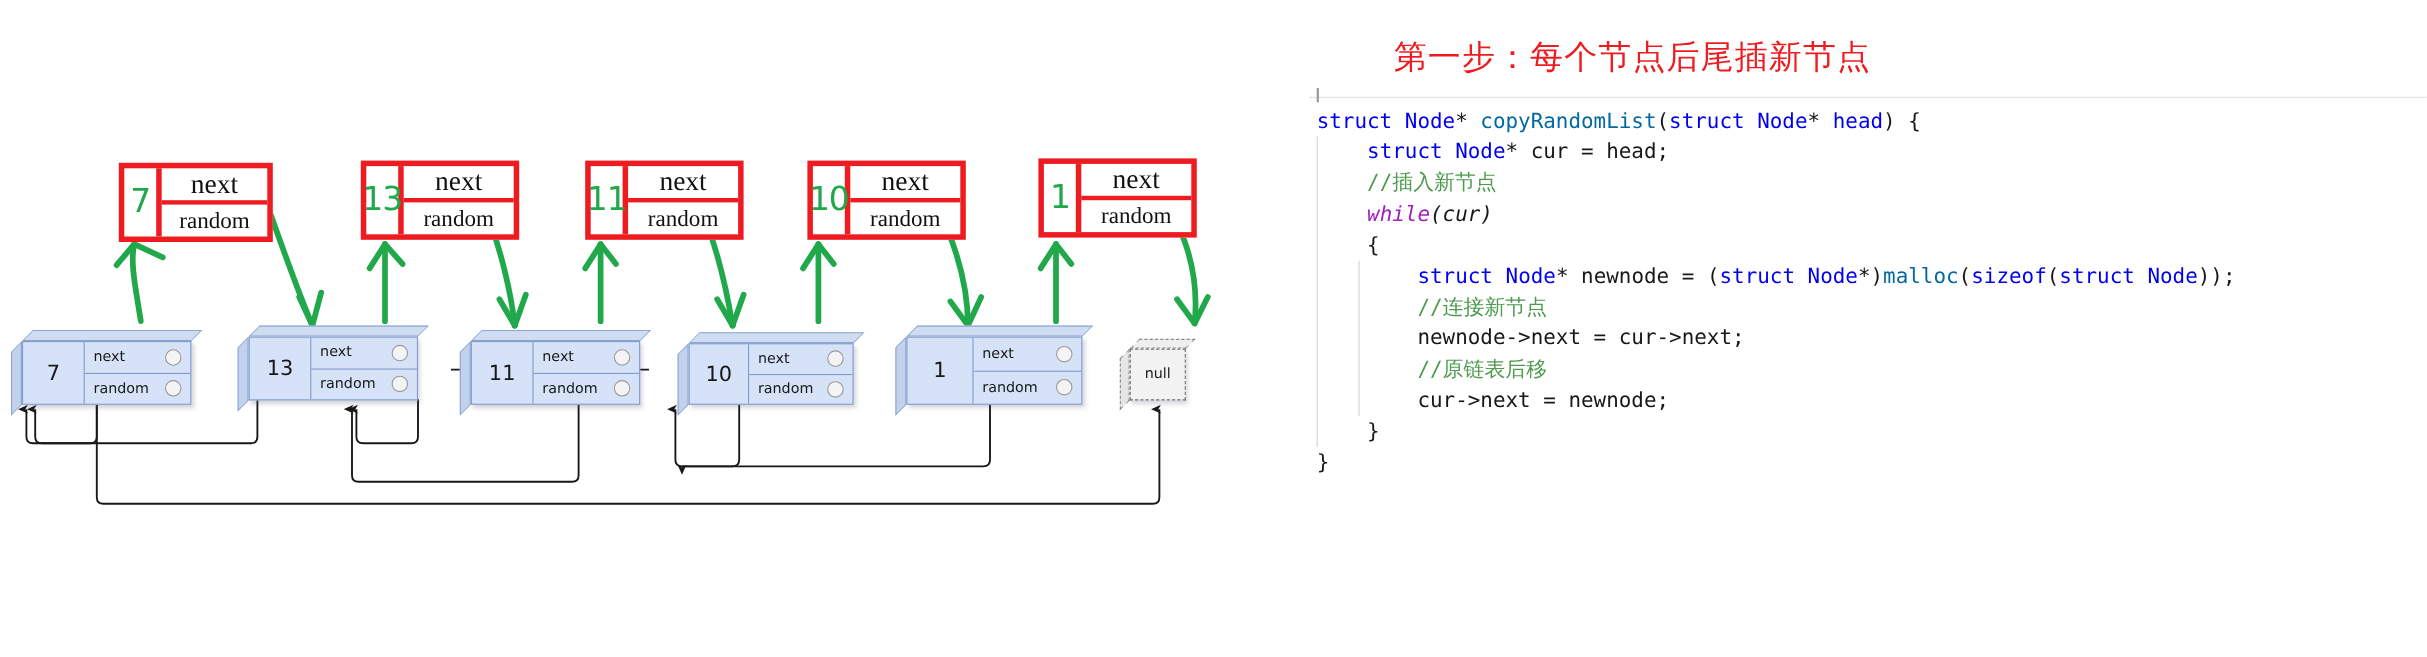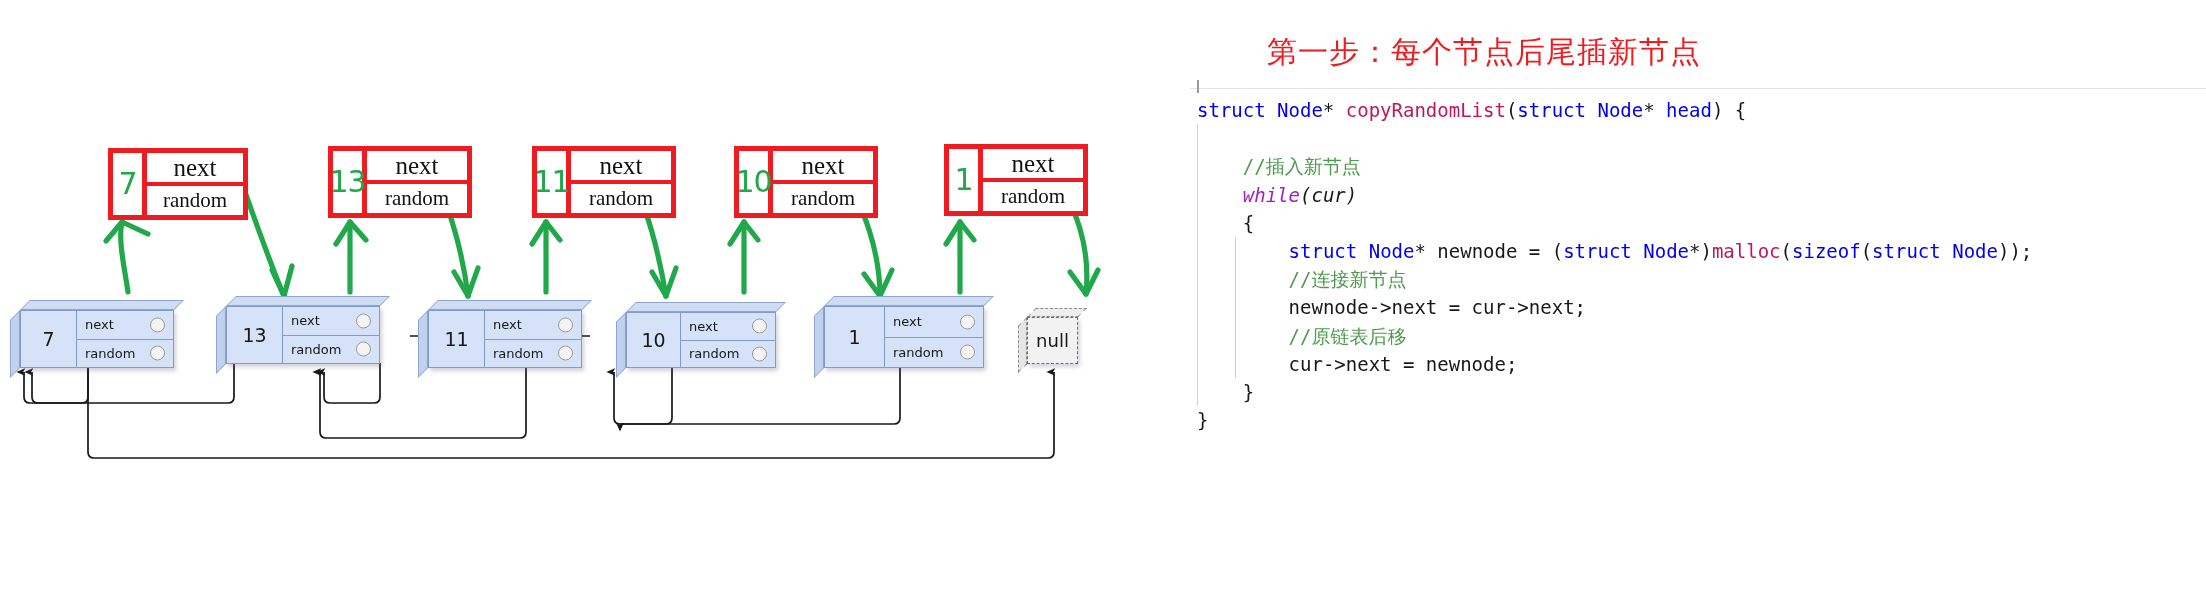--- a/index.html
+++ b/index.html
@@ -85,21 +85,21 @@
   }
   .null-side{
     position:absolute;left:0;top:9px;width:9px;box-sizing:border-box;
     background:#e6e6e6;border:1px dashed #8a8a8a;
     transform:skewY(-45deg);transform-origin:top right;
   }
   .null-face{
     position:absolute;left:9px;top:9px;box-sizing:border-box;
     background:#f2f2f2;border:1px dashed #6e6e6e;
     display:flex;align-items:center;justify-content:center;
-    font-family:"DejaVu Sans",sans-serif;font-size:18px;color:#17181a;
+    font-family:"DejaVu Sans",sans-serif;font-size:13px;color:#17181a;
     box-shadow:2px 3px 4px rgba(90,90,120,.25);
   }
 
   
   #code-title{
     position:absolute;left:77px;top:32px;
     font-family:"Liberation Serif",serif;
     font-size:30px;color:#ee1c21;white-space:nowrap;letter-spacing:1px;
   }
   #code-rule{
@@ -111,21 +111,21 @@
     font-family:"DejaVu Sans Mono",monospace;
     font-size:19px;line-height:28.2px;
   }
   .cline{position:relative;height:28.2px;white-space:pre;}
   .guide{
     position:absolute;top:0;width:1px;height:28.2px;background:#d2d2d2;
   }
   .g1{left:7px;} .g2{left:45px;}
   .ctext{position:absolute;left:0;top:0;white-space:pre;}
   .kw{color:#0000f0;}
-  .fn{color:#be185d;}
+  .fn{color:#0369a1;}
   .cm{color:#4e9a4e;}
   .pl{color:#a020c0;}
   .pn{color:#17181a;}
   .cursor{
     position:absolute;left:7px;top:-16px;width:2px;height:13px;
     background:#9a9a9a;
   }
 </style>
 </head>
 <body>
@@ -352,21 +352,21 @@
       <div class="null-face" style="width:51px;height:47px;">null</div>
     </div>
 
   </div>
 
   <div id="code-panel">
     <div id="code-rule"></div>
     <div id="code-title">第一步：每个节点后尾插新节点</div>
     <div id="code-block">
         <div class="cline"><div class="cursor"></div><div class="ctext" style="left: 7px;"><span class="kw">struct</span><span class="pn"> </span><span class="kw">Node</span><span class="pn">* </span><span class="fn">copyRandomList</span><span class="pn">(</span><span class="kw">struct</span><span class="pn"> </span><span class="kw">Node</span><span class="pn">* </span><span class="kw">head</span><span class="pn">) {</span></div></div>
-        <div class="cline"><div class="guide g1"></div></div>
+        <div class="cline"><div class="guide g1"></div><div class="ctext" style="left: 52.8px;"><span class="kw">struct</span><span class="pn"> </span><span class="kw">Node</span><span class="pn">* cur = head;</span></div></div>
         <div class="cline"><div class="guide g1"></div><div class="ctext" style="left: 52.8px;"><span class="cm">//插入新节点</span></div></div>
         <div class="cline"><div class="guide g1"></div><div class="ctext" style="left: 52.8px; font-style: italic;"><span class="pl">while</span><span class="pn">(cur)</span></div></div>
         <div class="cline"><div class="guide g1"></div><div class="ctext" style="left: 52.8px;"><span class="pn">{</span></div></div>
         <div class="cline"><div class="guide g1"></div><div class="guide g2"></div><div class="ctext" style="left: 98.6px;"><span class="kw">struct</span><span class="pn"> </span><span class="kw">Node</span><span class="pn">* newnode = (</span><span class="kw">struct</span><span class="pn"> </span><span class="kw">Node</span><span class="pn">*)</span><span class="fn">malloc</span><span class="pn">(</span><span class="kw">sizeof</span><span class="pn">(</span><span class="kw">struct</span><span class="pn"> </span><span class="kw">Node</span><span class="pn">));</span></div></div>
         <div class="cline"><div class="guide g1"></div><div class="guide g2"></div><div class="ctext" style="left: 98.6px;"><span class="cm">//连接新节点</span></div></div>
         <div class="cline"><div class="guide g1"></div><div class="guide g2"></div><div class="ctext" style="left: 98.6px;"><span class="pn">newnode-&gt;next = cur-&gt;next;</span></div></div>
         <div class="cline"><div class="guide g1"></div><div class="guide g2"></div><div class="ctext" style="left: 98.6px;"><span class="cm">//原链表后移</span></div></div>
         <div class="cline"><div class="guide g1"></div><div class="guide g2"></div><div class="ctext" style="left: 98.6px;"><span class="pn">cur-&gt;next = newnode;</span></div></div>
         <div class="cline"><div class="guide g1"></div><div class="ctext" style="left: 52.8px;"><span class="pn">}</span></div></div>
         <div class="cline"><div class="ctext" style="left: 7px;"><span class="pn">}</span></div></div>

